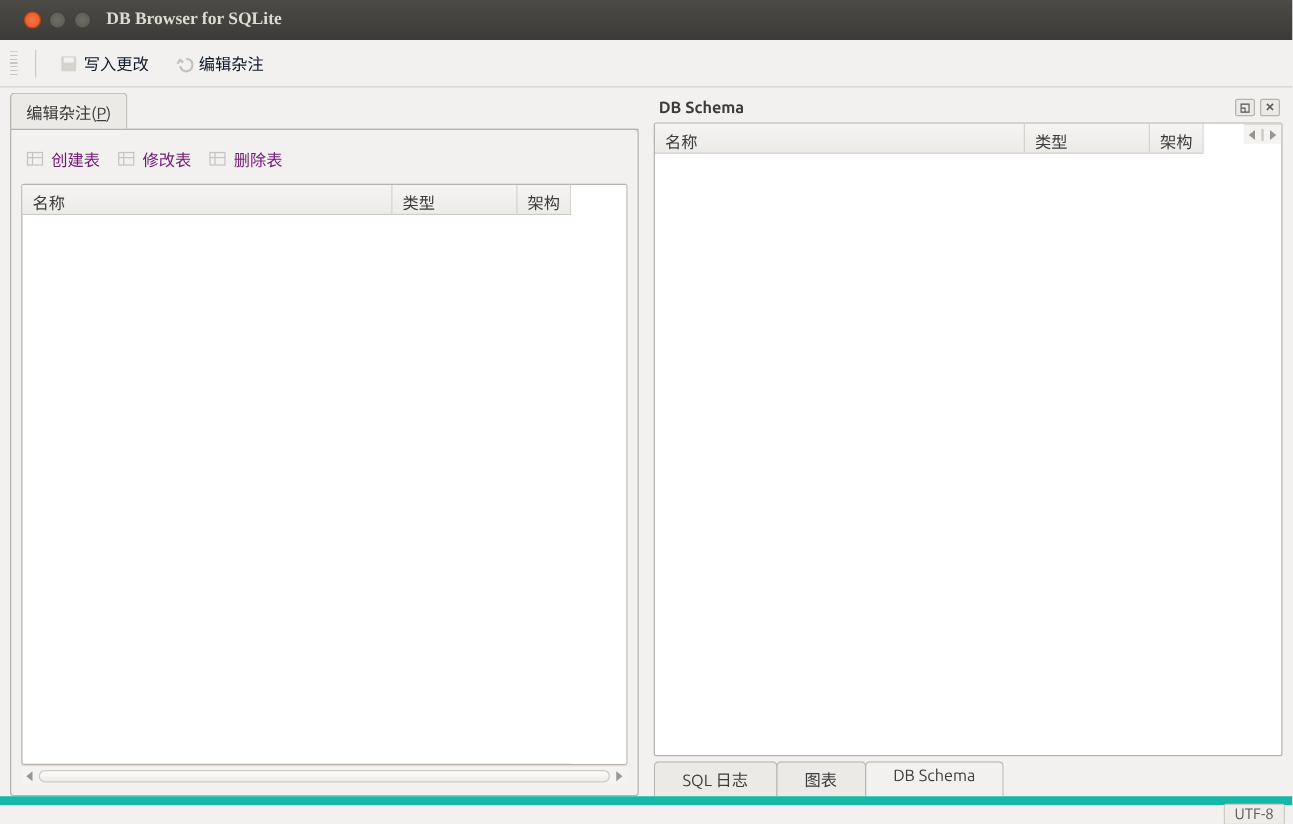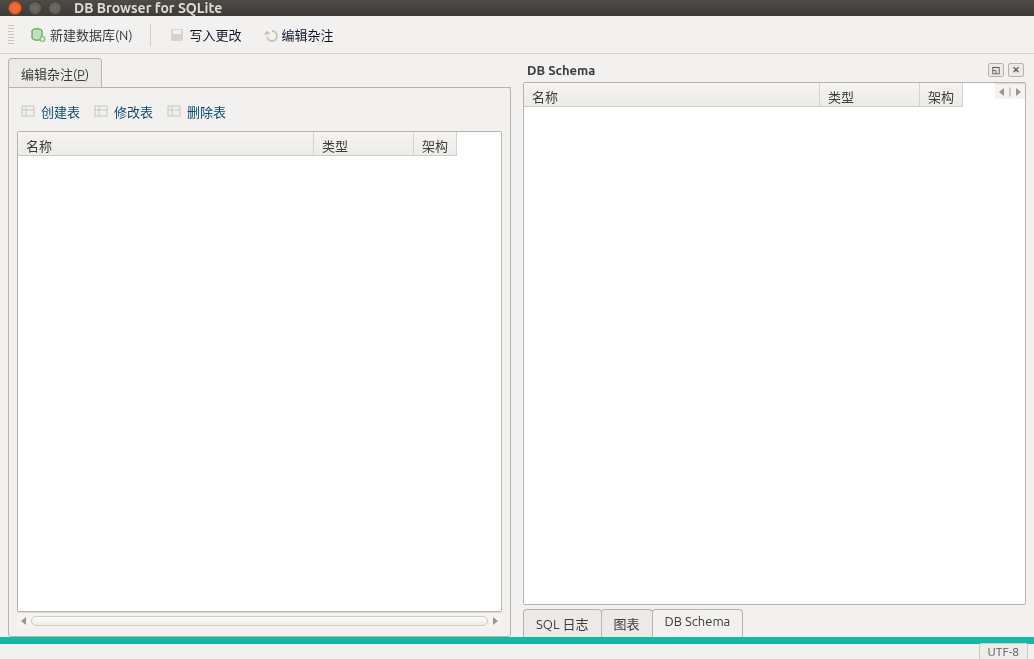--- a/index.html
+++ b/index.html
@@ -8,26 +8,27 @@
   font-size: 13px;
   background: #f2f1f0;
   color: #3c3c3c;
   width: 1034px;
   height: 659px;
   overflow: hidden;
   display: flex;
   flex-direction: column;
 }
 .titlebar {
-  height: 16px;
+  height: 32px;
   background: linear-gradient(#4c4b46, #3c3b37);
   display: flex;
   align-items: center;
-  padding: 0 8px;
+  padding: 0 19px;
   gap: 8px;
+  font-family: Liberation Serif, serif;
 }
 .win-btns { display: flex; gap: 6px; }
 .win-btn {
   width: 14px; height: 14px; border-radius: 7px;
   border: 1px solid rgba(0,0,0,0.3);
 }
 .win-close { background: radial-gradient(#f07746,#e95420); }
 .win-min, .win-max { background: radial-gradient(#6f6d66,#595750); }
 .title-text { color: #dfdbd2; font-weight: bold; font-size: 14px; margin-left: 4px; }
 
@@ -107,21 +108,21 @@
   min-height: 0;
 }
 
 .sub-toolbar {
   display: flex;
   gap: 14px;
   padding: 6px 4px 10px 4px;
 }
 .sub-btn {
   display: flex; align-items: center; gap: 4px;
-  color: #0c4a6e;
+  color: #701a75;
 }
 .sub-icn { width: 16px; height: 16px; opacity: 0.5; }
 
 .table-wrap {
   flex: 1;
   border: 1px solid #b8b4ad;
   background: #ffffff;
   border-radius: 2px;
   display: flex;
   flex-direction: row;
@@ -187,21 +188,21 @@
 }
 
 .right .table-wrap { border-radius: 2px; }
 
 .bottom-tabs {
   display: flex;
   height: 28px;
   margin-top: 4px;
 }
 .btab {
-  padding: 4px 12px;
+  padding: 4px 22px;
   border: 1px solid #b8b4ad;
   border-bottom: none;
   background: #eceae6;
   margin-right: -1px;
   border-radius: 4px 4px 0 0;
   cursor: pointer;
 }
 .btab.active { background: #f2f1f0; position: relative; top: 0; border-bottom: 1px solid #f2f1f0; }
 
 .statusbar {
@@ -229,29 +230,20 @@
   <div class="win-btns">
     <div class="win-btn win-close"></div>
     <div class="win-btn win-min"></div>
     <div class="win-btn win-max"></div>
   </div>
   <div class="title-text">DB Browser for SQLite</div>
 </div>
 
 <div class="toolbar">
   <div class="tb-grip"></div>
-  <div class="tb-btn">
-    <svg class="tb-icn" viewBox="0 0 16 16">
-        <ellipse cx="7" cy="4" rx="5" ry="2.2" fill="#bfe3b8" stroke="#4b8a3c"></ellipse>
-        <path d="M2 4v7c0 1.2 2.2 2.2 5 2.2s5-1 5-2.2V4" fill="#bfe3b8" stroke="#4b8a3c"></path>
-        <circle cx="12.5" cy="12" r="3" fill="#7fc56a"></circle>
-        <path d="M12.5 10.3v3.4M10.8 12h3.4" stroke="#fff" stroke-width="1.2"></path>
-      </svg>
-    <span>新建数据库(N)</span>
-  </div>
   <div class="tb-sep"></div>
   <div class="tb-btn disabled">
     <svg class="tb-icn" viewBox="0 0 16 16">
         <rect x="2" y="2" width="12" height="12" rx="1.5" fill="#d6d3ce"></rect>
         <rect x="4" y="3" width="8" height="4" fill="#f2f1f0"></rect>
       </svg>
     <span>写入更改</span>
   </div>
   <div class="tb-btn disabled">
     <svg class="tb-icn" viewBox="0 0 16 16">

